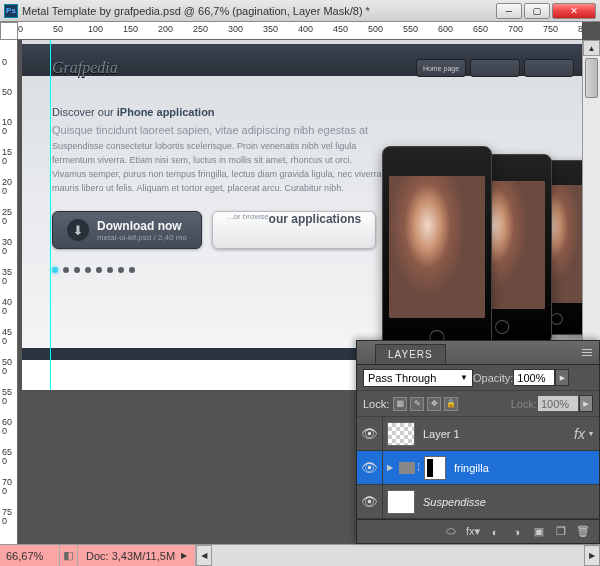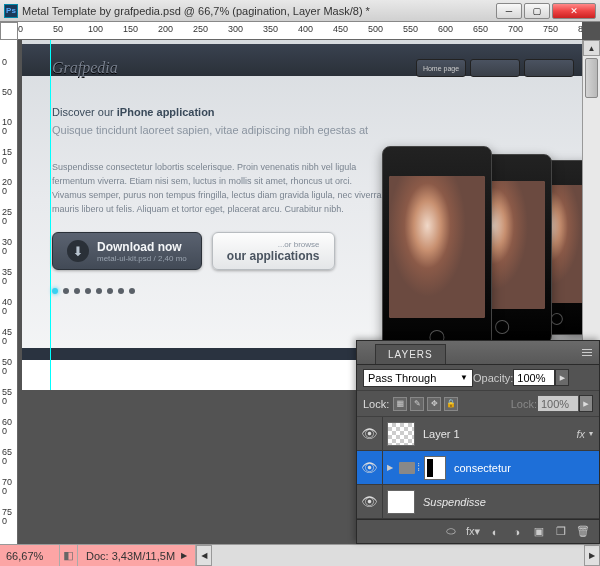--- a/index.html
+++ b/index.html
@@ -35,29 +35,29 @@
 .site{position:absolute;top:0;left:0;right:0;height:320px;background:linear-gradient(#d8dce0,#e8eaed,#f4f5f6);padding:4px 0 0 0;overflow:hidden}
 .site-header{height:32px;background:linear-gradient(#3a4250,#2a3038);display:flex;align-items:center;padding:16px 8px 0 30px;position:relative}
 .logo{font-family:cursive;font-style:italic;font-size:16px;color:#7a8290;text-shadow:0 1px 0 #000}
 .nav-btns{margin-left:auto;display:flex;gap:4px}
 .nav-btn{width:50px;height:18px;background:linear-gradient(#4a5260,#3a4048);border:1px solid #222;border-radius:3px;font-size:7px;color:#ccc;display:flex;align-items:center;justify-content:center}
 
 .hero{padding:18px 30px;position:relative}
 .hero h1{font-size:24px;color:#3a4a5a;font-weight:normal;font-family:Arial}
 .hero h1 b{font-weight:bold}
 .subtitle{font-size:11px;color:#8a94a0;margin-top:2px}
-.body-text{font-size:9px;color:#7a8490;margin-top:24px;line-height:14px;max-width:330px}
+.body-text{font-size:9px;color:#7a8490;margin-top:3px;line-height:14px;max-width:330px}
 
 .cta-row{display:flex;gap:10px;margin-top:16px}
 .cta{height:38px;border-radius:6px;display:flex;align-items:center;padding:0 14px;box-shadow:0 1px 3px rgba(0,0,0,.3)}
 .cta-dl{background:linear-gradient(#5a6270,#424a56);border:1px solid #2a3038;gap:8px}
 .dl-icon{width:22px;height:22px;border-radius:11px;background:#2a3038;display:flex;align-items:center;justify-content:center;color:#b8c4d0;font-size:13px}
 .cta-dl .t1{color:#f4f6f8;font-size:12px;font-weight:bold}
 .cta-dl .t2{color:#9aa4b0;font-size:8px}
-.cta-apps{background:linear-gradient(#fdfdfd,#e4e6e8);border:1px solid #b8bcc0;flex-direction:column;justify-content:center;align-items:flex-end}
+.cta-apps{background:linear-gradient(#fdfdfd,#e4e6e8);border:1px solid #b8bcc0;flex-direction:row;justify-content:center;align-items:flex-start}
 .cta-apps .t1{color:#8a94a0;font-size:8px}
 .cta-apps .t2{color:#4a5460;font-size:12px;font-weight:bold}
 
 .dots{display:flex;gap:5px;margin-top:18px}
 .dot{width:6px;height:6px;border-radius:3px;background:#5a6068}
 .dot.active{background:#3ad0f0;box-shadow:0 0 4px #3ad0f0}
 
 .phones{position:absolute;right:-60px;top:60px;width:300px;height:240px}
 .phone{position:absolute;border-radius:8px;background:linear-gradient(#222,#000);border:1px solid #444;box-shadow:0 4px 12px rgba(0,0,0,.4)}
 .phone .screen{position:absolute;top:14%;left:6%;right:6%;bottom:18%;background:#9b6b58;border-radius:2px;overflow:hidden}
@@ -101,21 +101,21 @@
 .layer{height:34px;display:flex;align-items:center;border-bottom:1px solid #3a3a3a;background:#535353}
 .layer.sel{background:#1e6fd8}
 .eye{width:26px;height:100%;display:flex;align-items:center;justify-content:center;border-right:1px solid #3a3a3a;color:#ddd;font-size:13px}
 .layer-thumb{width:28px;height:24px;background:#fff;border:1px solid #666;margin:0 4px;position:relative}
 .checker{background:repeating-conic-gradient(#ccc 0 25%,#fff 0 50%) 0 0/8px 8px}
 .mask-link{color:#ccc;font-size:10px}
 .mask-thumb{width:22px;height:24px;background:#fff;border:1px solid #666;margin:0 4px;position:relative}
 .mask-thumb::after{content:"";position:absolute;left:2px;top:2px;bottom:2px;width:30%;background:#000}
 .layer-name{color:#e8e8e8;font-size:11px;margin-left:4px;flex:1}
 .layer.sel .layer-name{color:#fff}
-.fx-tag{color:#ccc;font-size:11px;font-style:italic;margin-right:4px}
+.fx-tag{color:#ccc;font-size:14px;font-style:italic;margin-right:4px}
 .fx-arr{color:#ccc;font-size:8px;margin-right:6px}
 .expand{color:#ccc;font-size:8px;margin:0 4px}
 .folder-ic{width:16px;height:12px;background:#888;border-radius:1px;margin:0 2px}
 .bg-italic{font-style:italic}
 
 .panel-footer{height:24px;border-top:1px solid #2a2a2a;background:#535353;display:flex;align-items:center;justify-content:flex-end;gap:2px;padding:0 6px}
 .panel-footer span{width:20px;height:16px;display:flex;align-items:center;justify-content:center;color:#ccc;font-size:11px}
 .link-ic::before{content:"⬭"}
 </style>
 </head>
@@ -278,21 +278,21 @@
         <span class="layer-name">Layer 1</span>
         <span class="fx-tag">fx</span>
         <span class="fx-arr">▾</span>
       </div>
       <div class="layer sel">
         <div class="eye">👁</div>
         <span class="expand">▶</span>
         <div class="folder-ic"></div>
         <span class="mask-link">⁞</span>
         <div class="mask-thumb"></div>
-        <span class="layer-name">consectetur</span>
+        <span class="layer-name">fringilla</span>
       </div>
       <div class="layer">
         <div class="eye">👁</div>
         <div class="layer-thumb"></div>
         <span class="layer-name bg-italic">Suspendisse</span>
       </div>
     </div>
     <div class="panel-footer">
       <span class="link-ic"></span>
       <span>fx▾</span>

